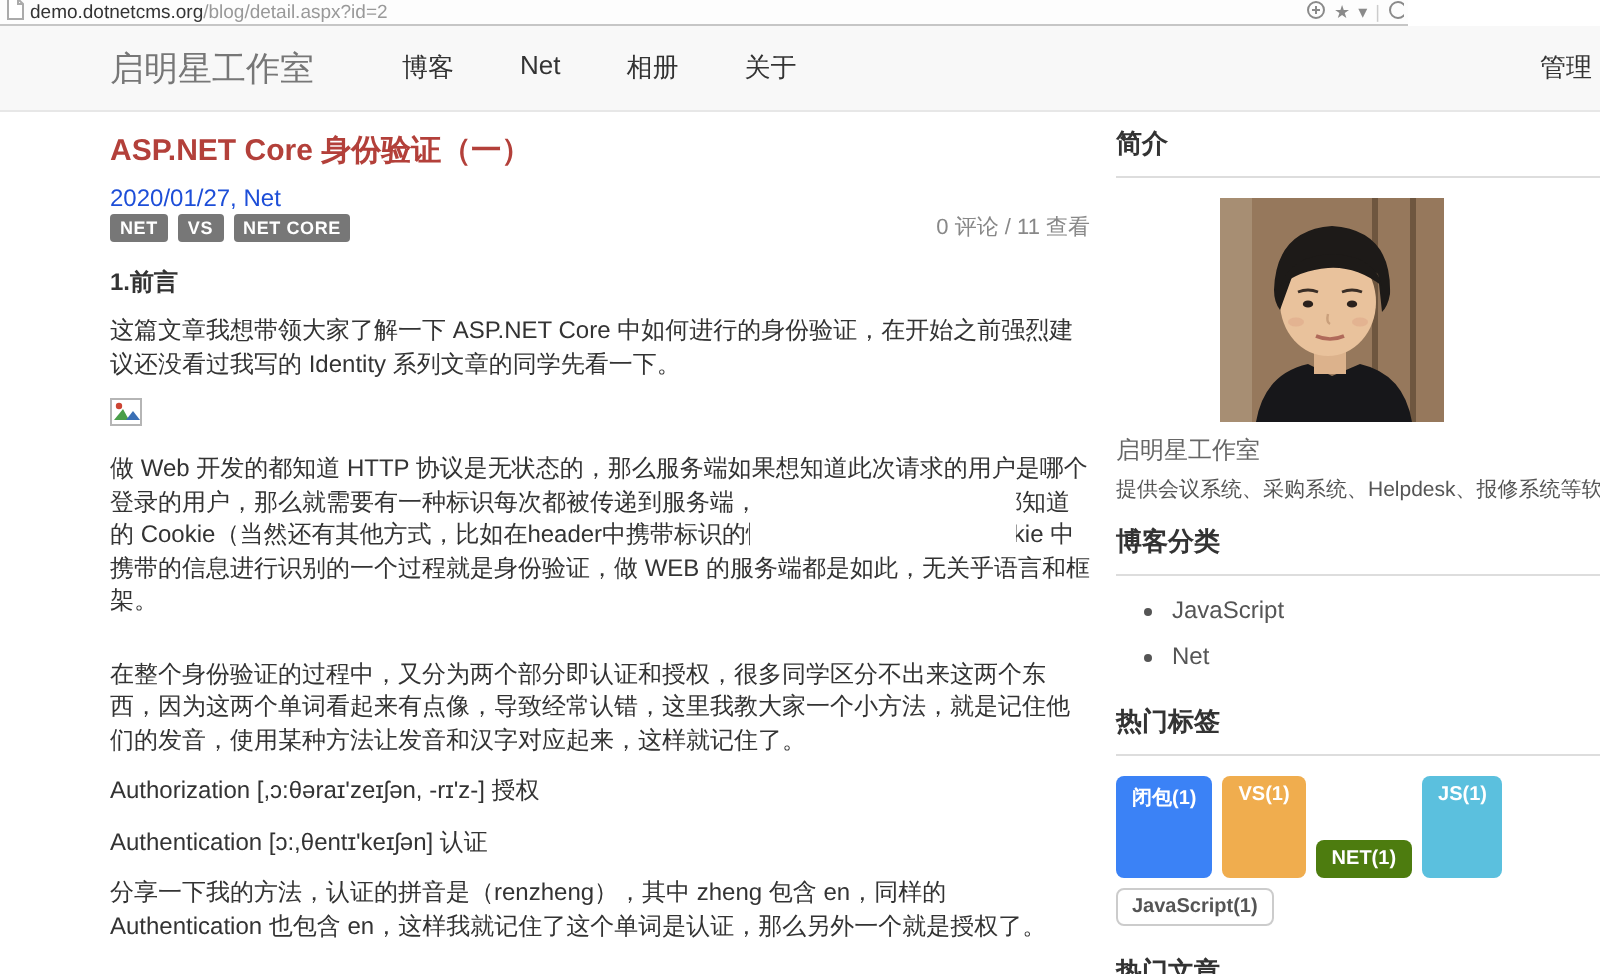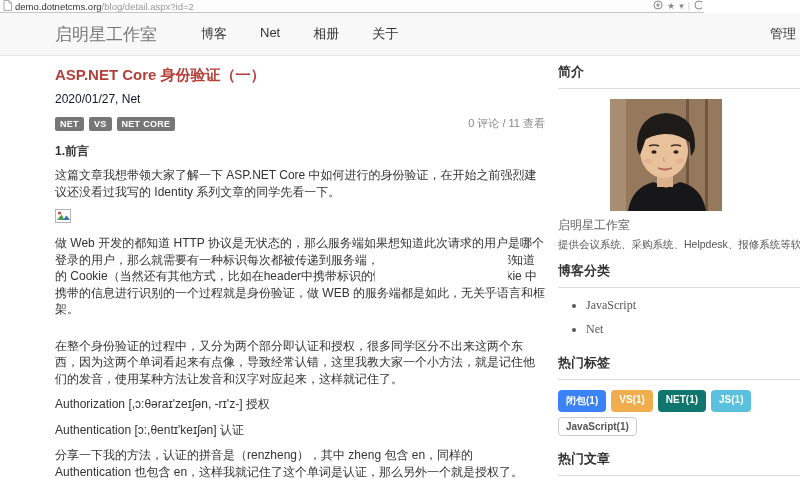--- a/index.html
+++ b/index.html
@@ -22,40 +22,40 @@
   .navbar { position:absolute; left:0; top:13px; width:800px; height:43px;
     background:#f8f8f8; border-bottom:1px solid #e7e7e7; display:flex; align-items:center; }
   .brand { margin-left:55px; font-size:17px; color:#777; cursor:pointer; }
   .nav-items { display:flex; list-style:none; margin-left:44px; gap:33px; font-size:13px; color:#333; }
   .nav-items li { cursor:pointer; }
   .nav-right { position:absolute; right:4px; font-size:13px; color:#333; cursor:pointer; }
 
   
   .article { position:absolute; left:55px; top:66px; width:490px; }
   .a-title { font-size:15px; font-weight:bold; margin-bottom:7px; cursor:default; }
-  .a-meta { font-size:12px; color:#0f172a; margin-bottom:10px; }
+  .a-meta { font-size:12px; color:#1d4ed8; }
   .badge-row { display:flex; align-items:center; margin-bottom:12px; }
   .badge { background:#777; color:#fff; font-size:9px; font-weight:bold;
     padding:2px 5px; border-radius:2px; margin-right:5px; cursor:pointer; letter-spacing:.3px; }
   .stats { margin-left:auto; font-size:11px; color:#888; }
   .article h4 { font-size:12px; font-weight:bold; margin:8px 0 7px; }
   .article p { font-size:12px; line-height:16.5px; margin:0 0 9px; }
   .p-gap-wrap { position:relative; }
   .white-gap { position:absolute; left:320px; top:18px; width:133px; height:31px; background:#fff; }
   .gap-after { margin-bottom:20px !important; }
   .broken-img { display:block; margin:2px 0 8px; }
 
   
   .sidebar { position:absolute; left:558px; top:55px; width:242px; }
   .sb-head { font-size:13px; font-weight:bold; color:#333; padding:8px 0 7px;
     border-bottom:1px solid #ddd; margin-bottom:10px; }
   .avatar-wrap { margin:2px 0 6px 52px; width:112px; height:112px; }
   .sb-name { font-size:12px; color:#666; margin-bottom:4px; }
   .sb-desc { font-size:10.5px; color:#555; white-space:nowrap; margin-bottom:2px; }
-  .sb-list { list-style:disc; margin:2px 0 4px 28px;font-family:Liberation Serif, serif; }
+  .sb-list { list-style:disc; margin:2px 0 4px 28px; }
   .sb-list li { font-size:12px; color:#555; margin-bottom:9px; cursor:pointer; }
   .tag-cloud { display:flex; flex-wrap:wrap; gap:5px; margin:2px 0 6px; }
   .tag-pill { font-size:10px; font-weight:bold; padding:3px 7px; border-radius:4px;
     border:1px solid transparent; cursor:pointer; }
 </style>
 </head>
 <body>
 
 <div class="urlbar">
   <span class="page-ico">
@@ -161,21 +161,21 @@
   <div class="sb-head">博客分类</div>
   <ul class="sb-list">
     <li>JavaScript</li>
     <li>Net</li>
   </ul>
 
   <div class="sb-head">热门标签</div>
   <div class="tag-cloud">
     <span class="tag-pill" style="background-color: #3b82f6; color: rgb(255, 255, 255); border-color: transparent;">闭包(1)</span>
     <span class="tag-pill" style="background-color: rgb(240, 173, 78); color: rgb(255, 255, 255); border-color: transparent;">VS(1)</span>
-    <span class="tag-pill" style="background-color: #0f766e; color: rgb(255, 255, 255); border-color: transparent;">NET(1)</span>
+    <span class="tag-pill" style="background-color: #4d7c0f; color: rgb(255, 255, 255); border-color: transparent; margin-top: 32px;">NET(1)</span>
     <span class="tag-pill" style="background-color: rgb(91, 192, 222); color: rgb(255, 255, 255); border-color: transparent;">JS(1)</span>
     <span class="tag-pill" style="background-color: rgb(255, 255, 255); color: rgb(85, 85, 85); border-color: rgb(204, 204, 204); text-align: right;">JavaScript(1)</span>
   </div>
 
   <div class="sb-head">热门文章</div>
   <ul class="sb-list">
     <li>ASP.NET Core 身份验证（一）</li>
 
   </ul>
 

